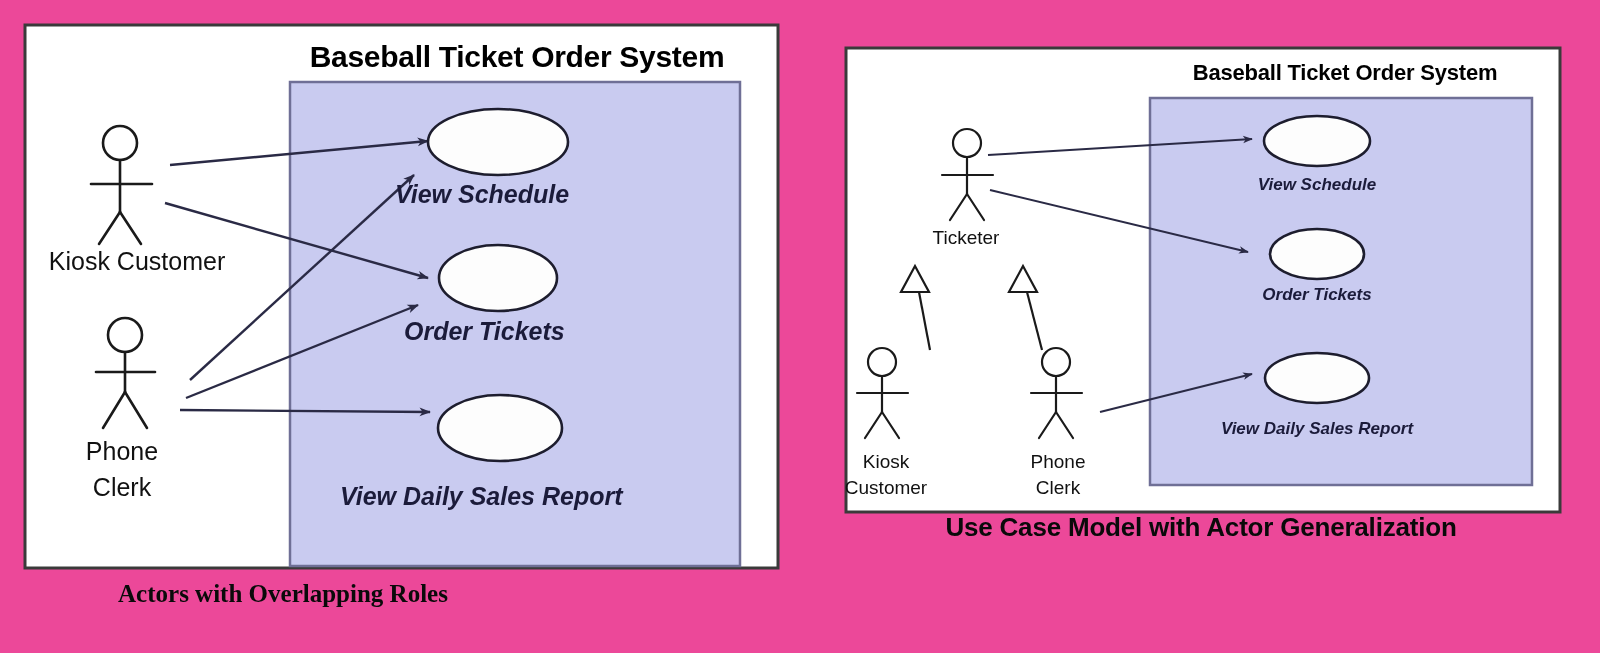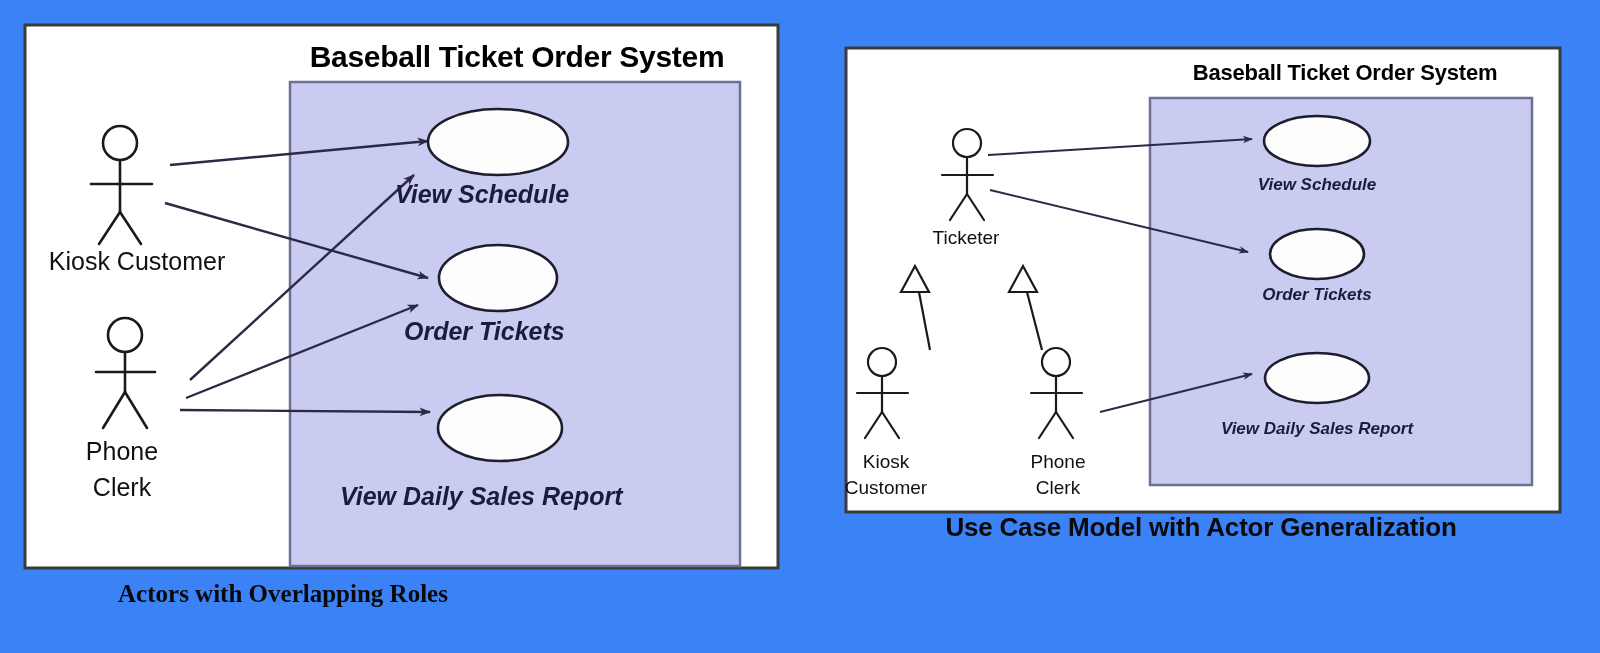--- a/index.html
+++ b/index.html
@@ -8,21 +8,21 @@
     padding: 0;
     background: #ffffff;
   }
   body {
     font-family: "Liberation Sans", sans-serif;
   }
   #canvas {
     position: relative;
     width: 1600px;
     height: 653px;
-    background: #3b82f6;
+    background: #ec4899;
     overflow: hidden;
   }
   svg.diagram-layer {
     position: absolute;
     left: 0;
     top: 0;
     width: 1600px;
     height: 653px;
   }
   .frame-box {

